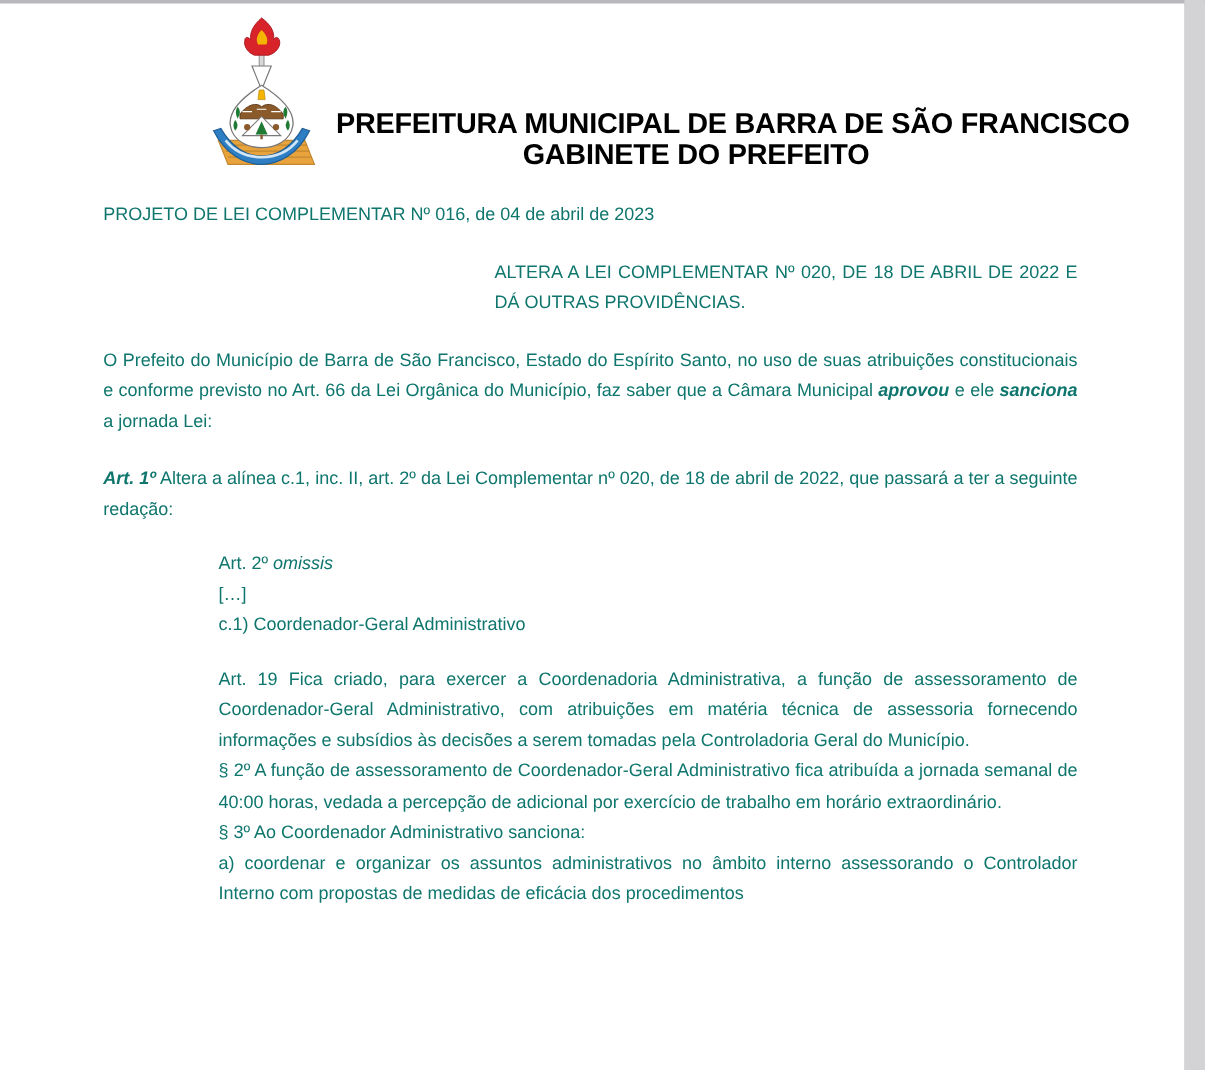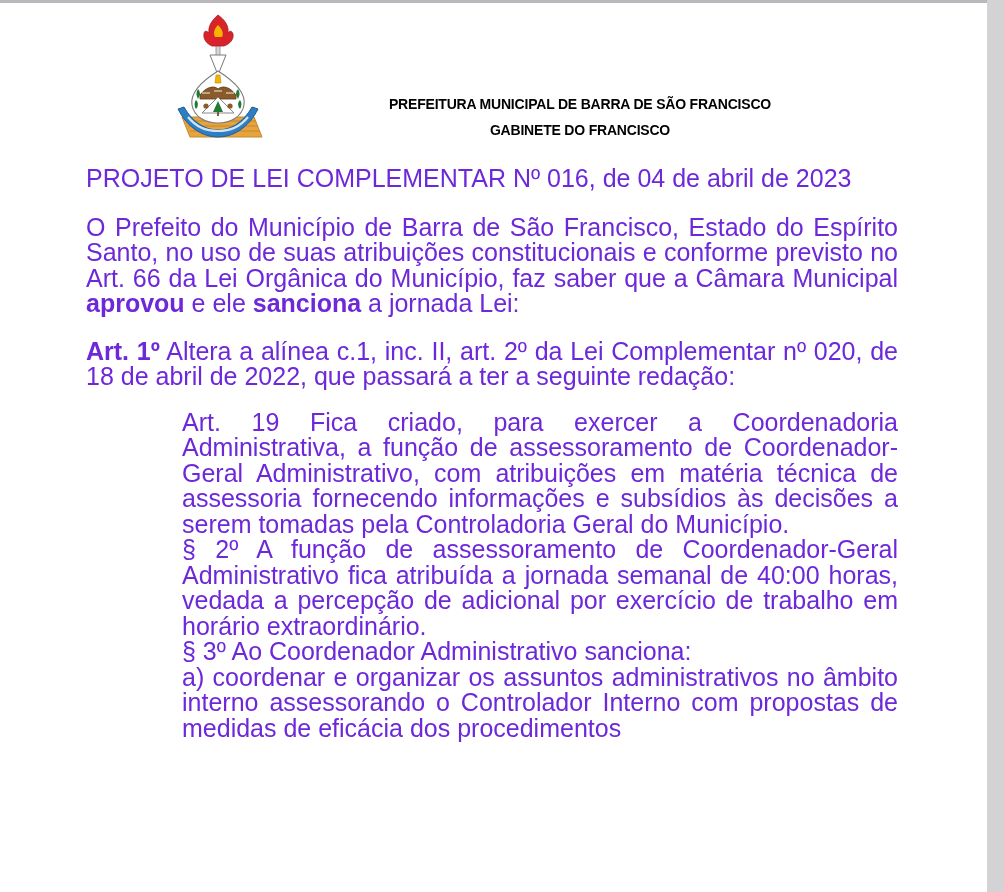--- a/index.html
+++ b/index.html
@@ -63,40 +63,40 @@
   .header-titles {
     position: absolute;
     left: 280px;
     top: 88px;
     width: 600px;
     text-align: center;
   }
   .header-line {
     font-family: "Liberation Sans", sans-serif;
     font-weight: bold;
-    font-size: 14px;
+    font-size: 24px;
     letter-spacing: -0.2px;
     color: #000000;
     line-height: 26px;
     white-space: nowrap;
   }
 
   
   .content {
     position: absolute;
     left: 86px;
     top: 163px;
     width: 812px;
     color: #000;
   }
   .para {
     font-family: "Liberation Sans", sans-serif;
-    font-size: 25px;
+    font-size: 15px;
     line-height: 25.5px;
-    color: #6d28d9;
+    color: #0f766e;
     margin: 0;
   }
   .just { text-align: justify; }
   .left { text-align: left; }
 
   .proj-line {
     margin-bottom: 23px;
   }
   .ementa {
     margin-left: 326px;
@@ -111,21 +111,21 @@
     margin-bottom: 20px;
   }
   .quote {
     margin-left: 96px;
     width: 716px;
     text-align: justify;
     margin-bottom: 20px;
   }
   .quote .qline { text-align: left; }
 
-  b, .bold { font-weight: bold; }
+  b, .bold { font-weight: bold; font-style: italic; }
   i, .ital { font-style: italic; }
 
   
   #right-gutter {
     position: absolute;
     top: 0;
     right: 0;
     width: 17px;
     height: 892px;
     background: #d3d3d6;
@@ -176,33 +176,39 @@
             <circle cx="40" cy="93" r="2.6" fill="#8a5a2b"></circle>
             <circle cx="64" cy="93" r="2.6" fill="#8a5a2b"></circle>
 
             <path d="M12 96 C22 116 38 124 52 124 C66 124 82 116 92 96 L86 94 C77 110 64 117 52 117 C40 117 27 110 18 94 Z" fill="#2e7ec4" stroke="#1f5e95" stroke-width="1"></path>
             <path d="M22 104 C30 114 40 118 52 118 C64 118 74 114 82 104" fill="none" stroke="#cfe4f5" stroke-width="2.2"></path>
           </svg>
         </div>
 
         <div class="header-titles">
           <div class="header-line">PREFEITURA MUNICIPAL DE BARRA DE SÃO FRANCISCO</div>
-          <div class="header-line">GABINETE DO FRANCISCO</div>
+          <div class="header-line">GABINETE DO PREFEITO</div>
         </div>
       </div>
 
       <div class="content">
 
         <p class="para left proj-line">PROJETO DE LEI COMPLEMENTAR Nº 016, de 04 de abril de 2023</p>
 
+        <p class="para ementa">ALTERA A LEI COMPLEMENTAR Nº 020, DE 18 DE ABRIL DE 2022 E DÁ OUTRAS PROVIDÊNCIAS.</p>
 
         <p class="para just preamble"><span>O Prefeito do Município de Barra de São Francisco, Estado do Espírito Santo, no uso de suas atribuições constitucionais e conforme previsto no Art. 66 da Lei Orgânica do Município, faz saber que a Câmara Municipal </span><b>aprovou</b><span> e ele </span><b>sanciona</b><span> a jornada Lei:</span></p>
 
         <p class="para just art-block"><b>Art. 1º</b><span> Altera a alínea c.1, inc. II, art. 2º da Lei Complementar nº 020, de 18 de abril de 2022, que passará a ter a seguinte redação:</span></p>
 
+        <div class="quote">
+          <div class="para qline"><span>Art. 2º </span><i>omissis</i></div>
+          <div class="para qline">[…]</div>
+          <div class="para qline">c.1) Coordenador-Geral Administrativo</div>
+        </div>
 
 
         <div class="quote">
           <div class="para just">Art. 19 Fica criado, para exercer a Coordenadoria Administrativa, a função de assessoramento de Coordenador-Geral Administrativo, com atribuições em matéria técnica de assessoria fornecendo informações e subsídios às decisões a serem tomadas pela Controladoria Geral do Município.</div>
           <div class="para just">§ 2º A função de assessoramento de Coordenador-Geral Administrativo fica atribuída a jornada semanal de 40:00 horas, vedada a percepção de adicional por exercício de trabalho em horário extraordinário.</div>
           <div class="para qline">§ 3º Ao Coordenador Administrativo sanciona:</div>
           <div class="para just">a) coordenar e organizar os assuntos administrativos no âmbito interno assessorando o Controlador Interno com propostas de medidas de eficácia dos procedimentos</div>
         </div>
 
       </div>

